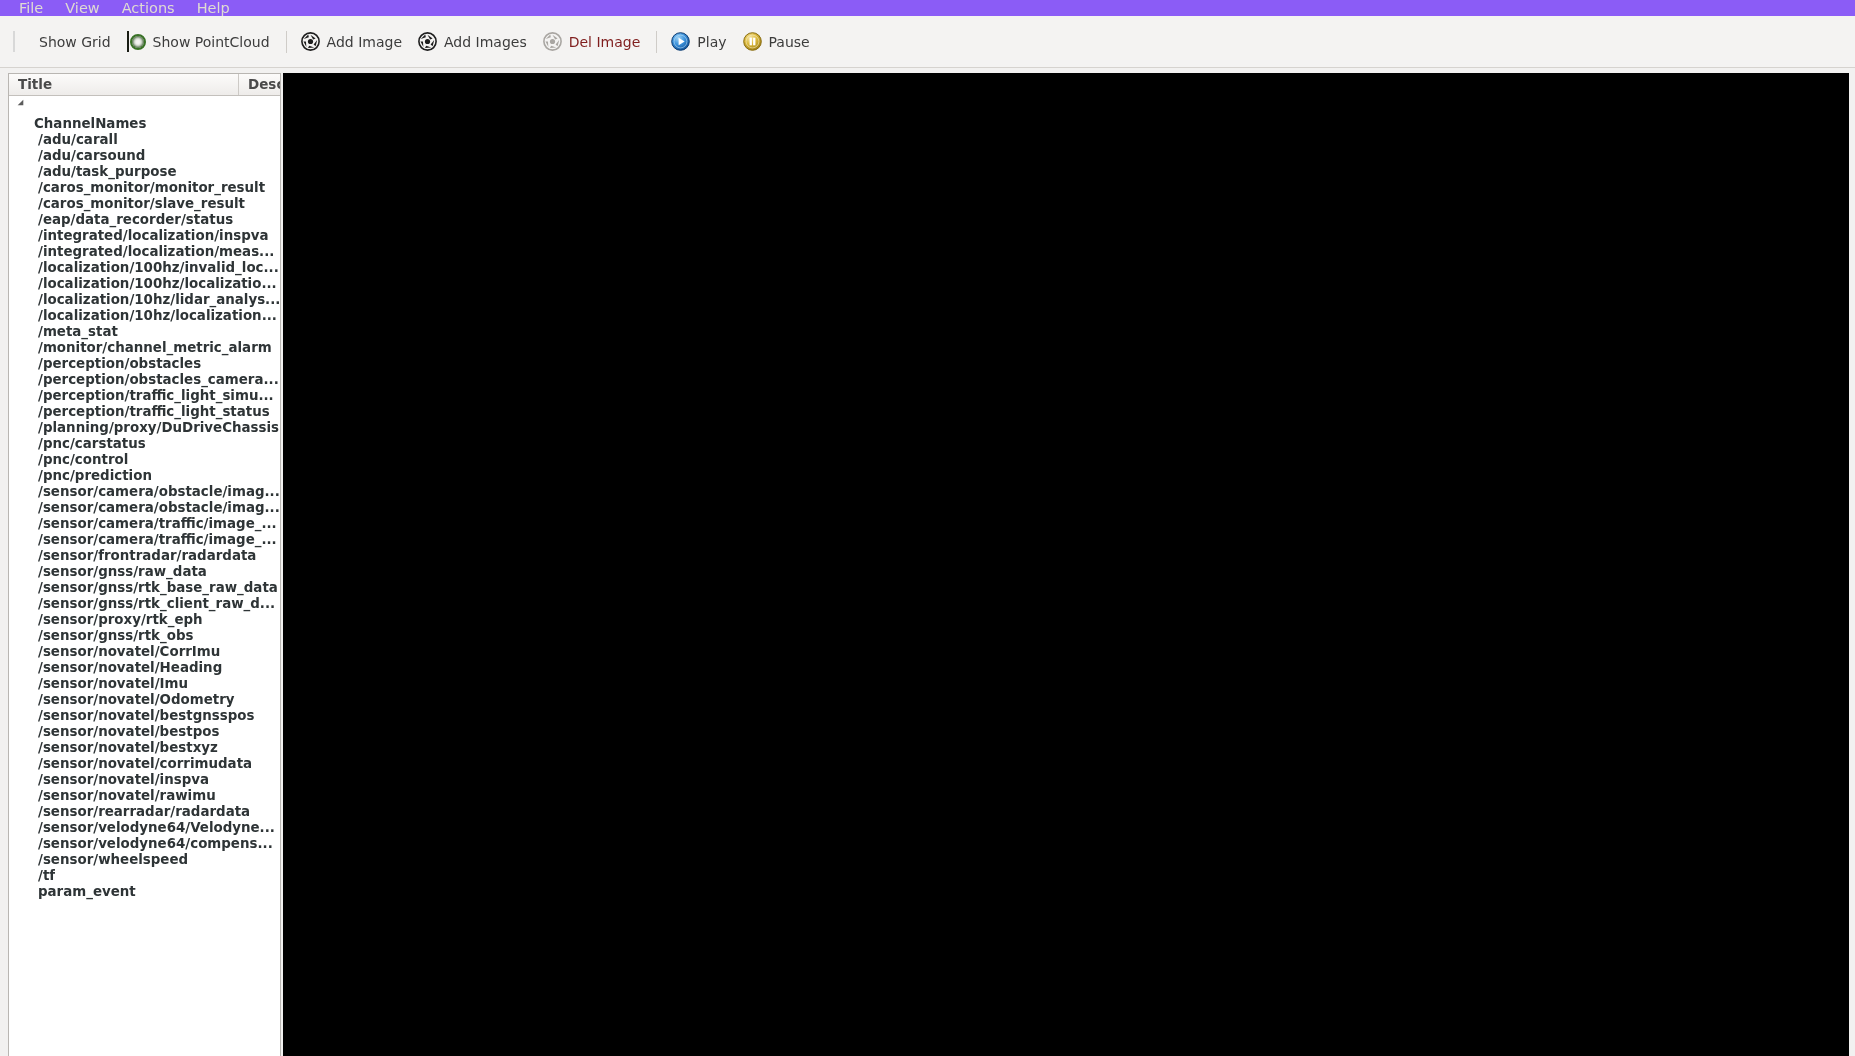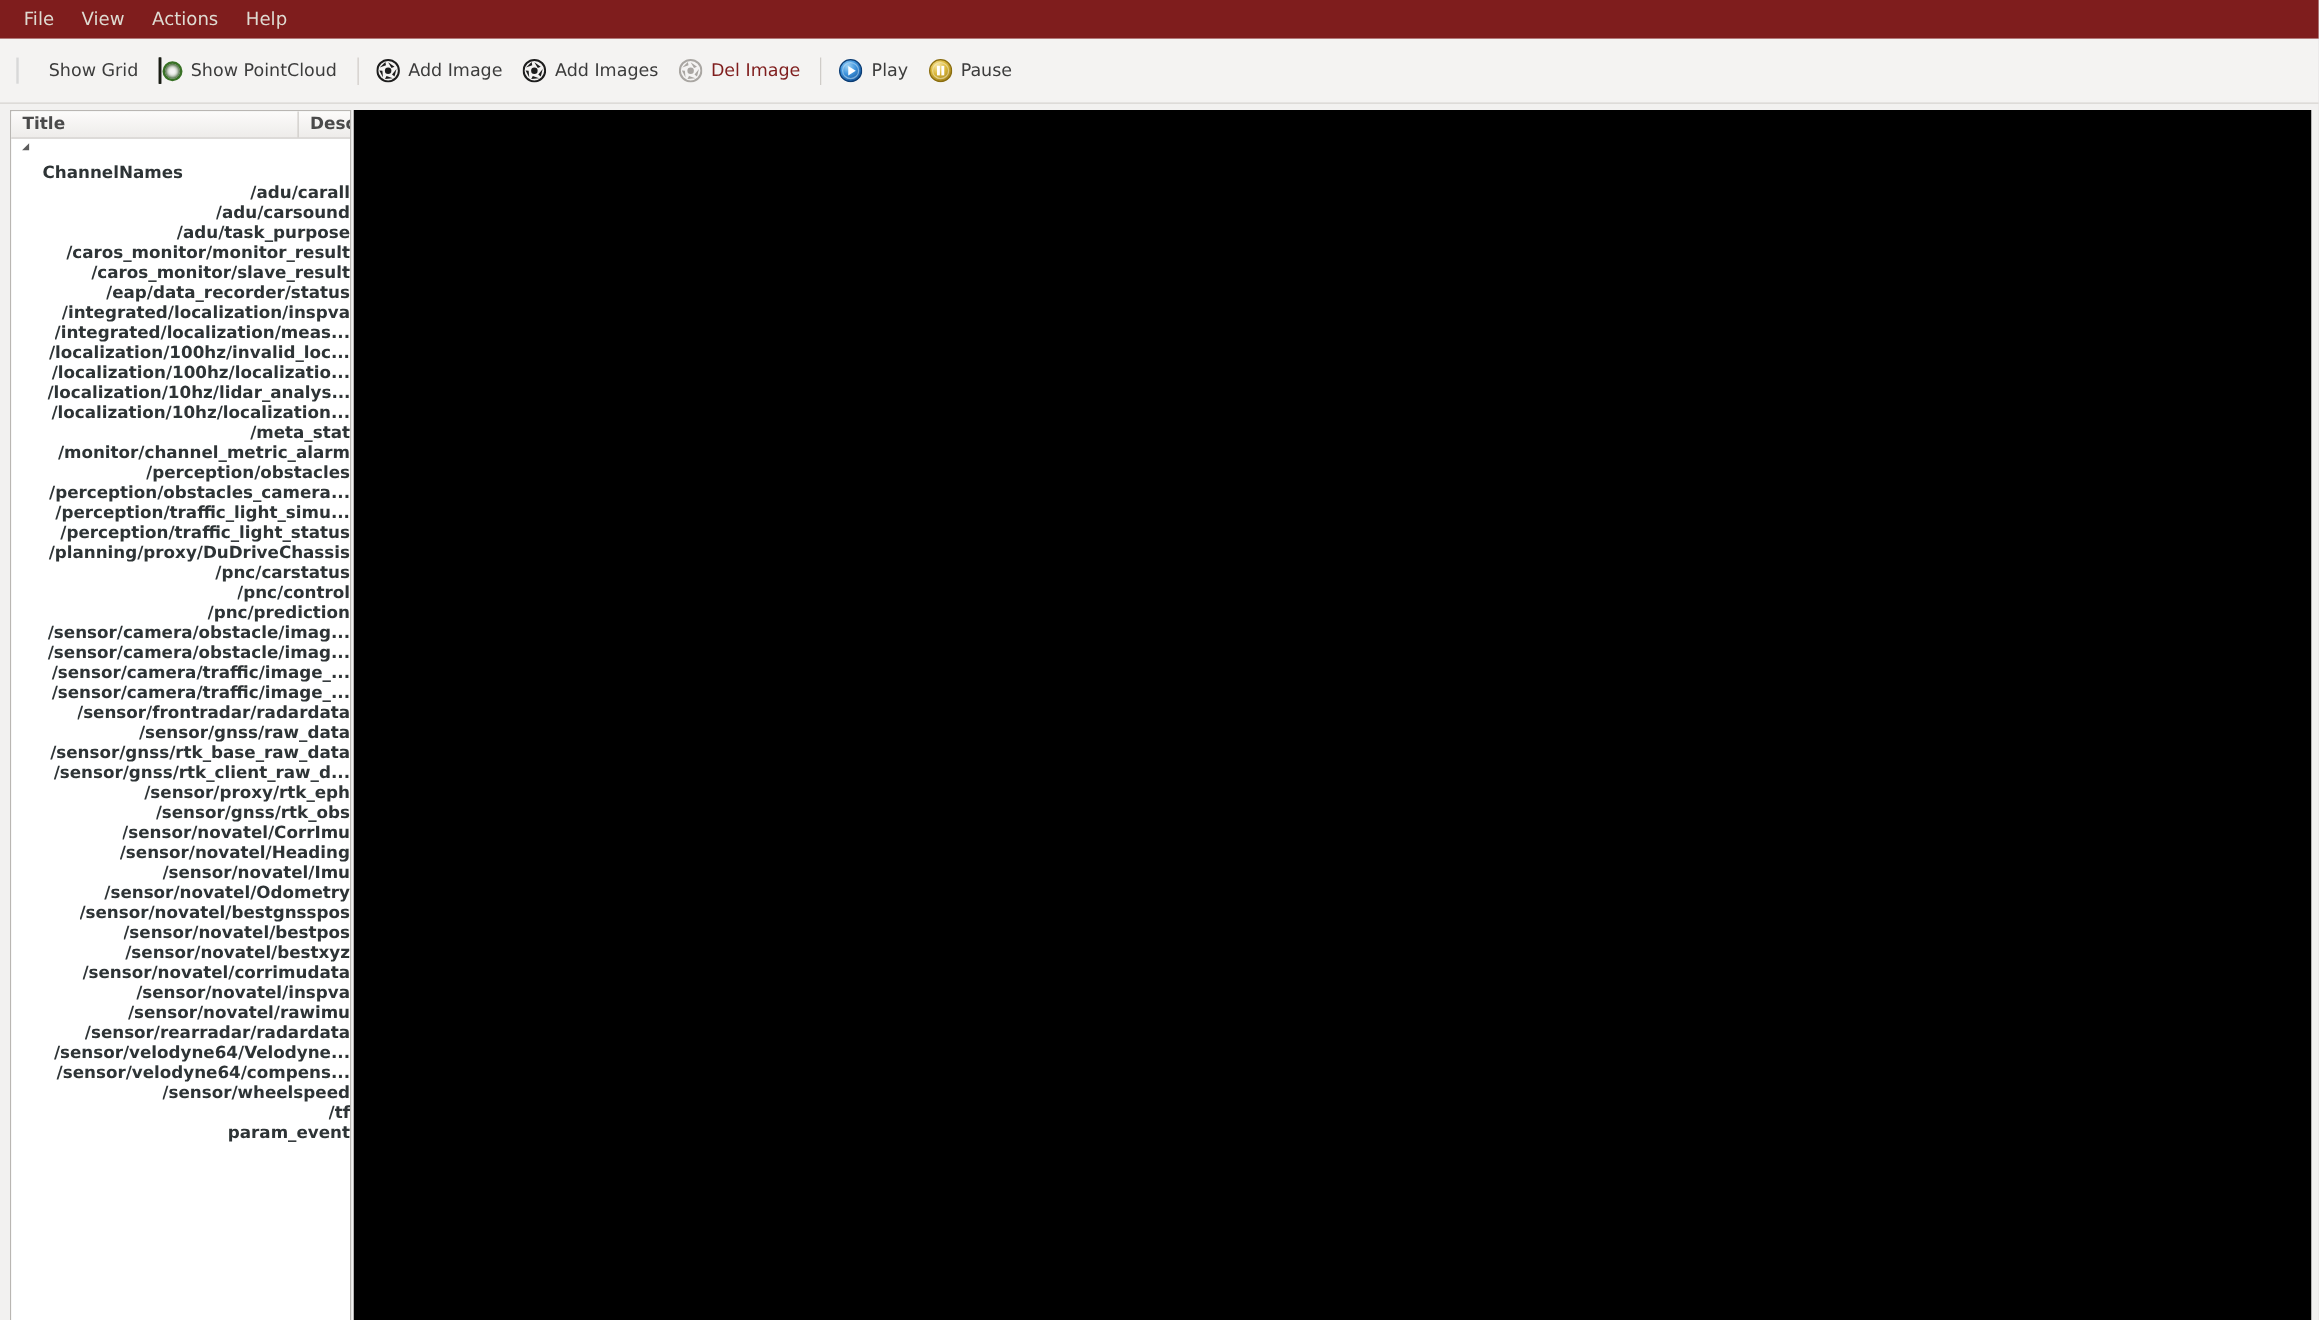--- a/index.html
+++ b/index.html
@@ -10,22 +10,22 @@
   body {
     width: 1855px;
     height: 1056px;
     overflow: hidden;
     font-family: "DejaVu Sans", "Liberation Sans", sans-serif;
     -webkit-font-smoothing: antialiased;
   }
 
   
   .menubar {
-    height: 31px;
-    background: #7f1d1d;
+    height: 16px;
+    background: #8b5cf6;
     display: flex;
     align-items: center;
     padding-left: 8px;
     box-sizing: border-box;
   }
   .menu-item {
     color: #dfdbd2;
     font-size: 14.5px;
     padding: 3px 11px;
     line-height: 18px;
@@ -182,21 +182,21 @@
     height: 16px;
     line-height: 16px;
     font-size: 13.4px;
     color: #2e3436;
     white-space: nowrap;
     display: flex;
     align-items: center;
     cursor: default;
   }
   .tree-row.root { padding-left: 11px; }
-  .tree-row.child { padding-left: 29px; justify-content: flex-end; }
+  .tree-row.child { padding-left: 29px; }
   .disclosure {
     width: 0; height: 0;
     border-left: 4.5px solid #5c5c5c;
     border-right: 4.5px solid transparent;
     border-top: 4.5px solid transparent;
     border-bottom: 4.5px solid transparent;
     margin-right: 6px;
     flex: none;
     transform: rotate(45deg) translate(-1px, 0px);
   }

